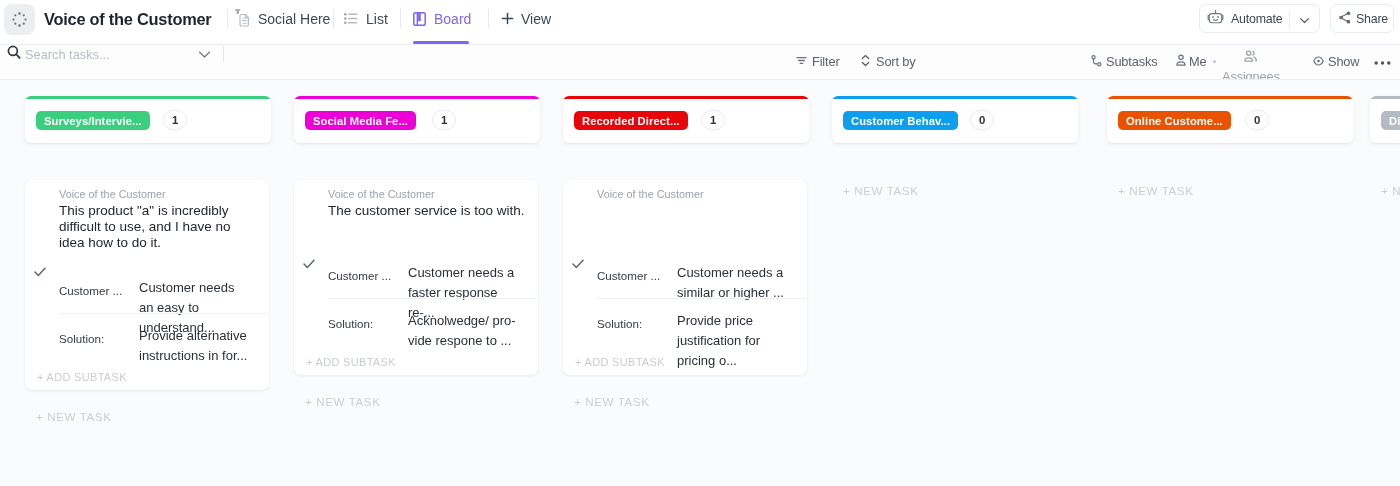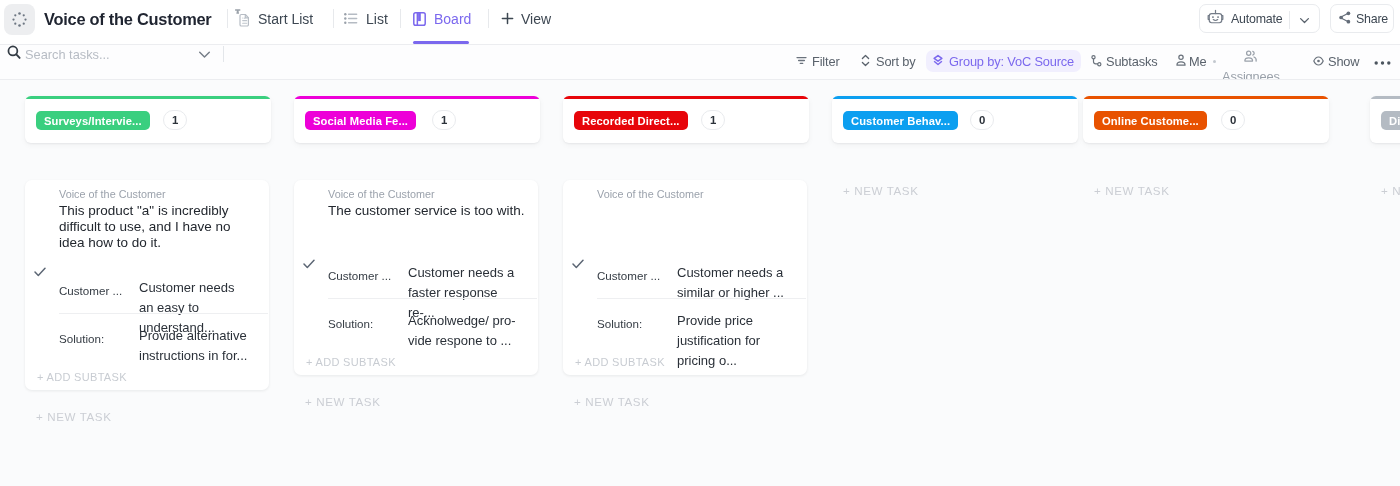--- a/index.html
+++ b/index.html
@@ -96,21 +96,21 @@
             <path d="M8.7 9.0 h0.01"></path>
               <path d="M10.2 9.1 h1.2"></path>
             <path d="M8.7 11.6 h4.0"></path>
             <path d="M8.7 14.2 h4.0"></path>
           </g>
           <g fill="#9aa1a9">
             <path d="M1.1 0.2 h5.2 v1.5 h-1.75 l0.5 3.0 h-2.7 l0.5 -3.0 h-1.75 z"></path>
           </g>
         </svg>
       </span>
-      <span>Start List</span>
+      <span>Social Here</span>
     </div>
 
     <div class="vdiv" style="left:333px"></div>
 
     <div class="tab" style="left:344px">
       <span class="ico">
         <svg width="14" height="13" viewBox="0 0 14 13">
           <g fill="#9aa1aa">
             <circle cx="1.3" cy="2.2" r="1.2"></circle>
               <circle cx="1.3" cy="6.5" r="1.2"></circle>
@@ -233,31 +233,20 @@
       <svg width="11" height="13" viewBox="0 0 11 13">
           <g fill="none" stroke="#5a626c" stroke-width="1.3" stroke-linecap="round" stroke-linejoin="round">
             <path d="M2.4 4.5 L5.5 1.5 L8.6 4.5"></path>
             <path d="M2.4 8.5 L5.5 11.5 L8.6 8.5"></path>
           </g>
         </svg>
     </span>
     <span>Sort by</span>
   </div>
 
-  <div class="ctl active" style="left:926px;height:22px;top:50px;padding:0 7px;gap:6px;border-radius:7px">
-    <span>
-      <svg width="10" height="14" viewBox="0 0 10 14">
-          <g fill="none" stroke="#7b68ee" stroke-width="1.45" stroke-linejoin="round">
-            <path d="M5 2.6 L8.9 5.4 L5 8.2 L1.1 5.4 z"></path>
-            <path d="M1.1 8.2 L5 11.5 L8.9 8.2"></path>
-          </g>
-        </svg>
-    </span>
-    <span>Group by: VoC Source</span>
-  </div>
 
   <div class="ctl" style="left:1085px;gap:4px">
     <span>
       <svg width="11" height="13" viewBox="0 0 11 13">
           <g fill="none" stroke="#6a727c" stroke-width="1.2">
             <circle cx="2.5" cy="3.3" r="1.6"></circle>
             <circle cx="8.3" cy="10.2" r="1.6"></circle>
             <path d="M2.5 5.2 v2.6 a2.1 2.1 0 0 0 2.1 2.1 h2.0" stroke-linecap="round"></path>
           </g>
         </svg>
@@ -395,21 +384,21 @@
           <div class="new-task" style="top:299px">+ NEW TASK</div>
         </div>
         <div class="col" style="left:832px">
           <div class="col-head">
             <div class="col-head-bar" style="background:#0c9ff0"></div>
             <div class="col-pill" style="background:#0c9ff0">Customer Behav...</div>
             <div class="col-count" style="left:138px">0</div>
           </div>
           <div class="new-task" style="top:88px">+ NEW TASK</div>
         </div>
-        <div class="col" style="left:1083px">
+        <div class="col" style="left:1107px">
           <div class="col-head">
             <div class="col-head-bar" style="background:#e85200"></div>
             <div class="col-pill" style="background:#e85200">Online Custome...</div>
             <div class="col-count" style="left:138px">0</div>
           </div>
           <div class="new-task" style="top:88px">+ NEW TASK</div>
         </div>
         <div class="col" style="left:1370px">
           <div class="col-head">
             <div class="col-head-bar" style="background:#b4bbc3"></div>

